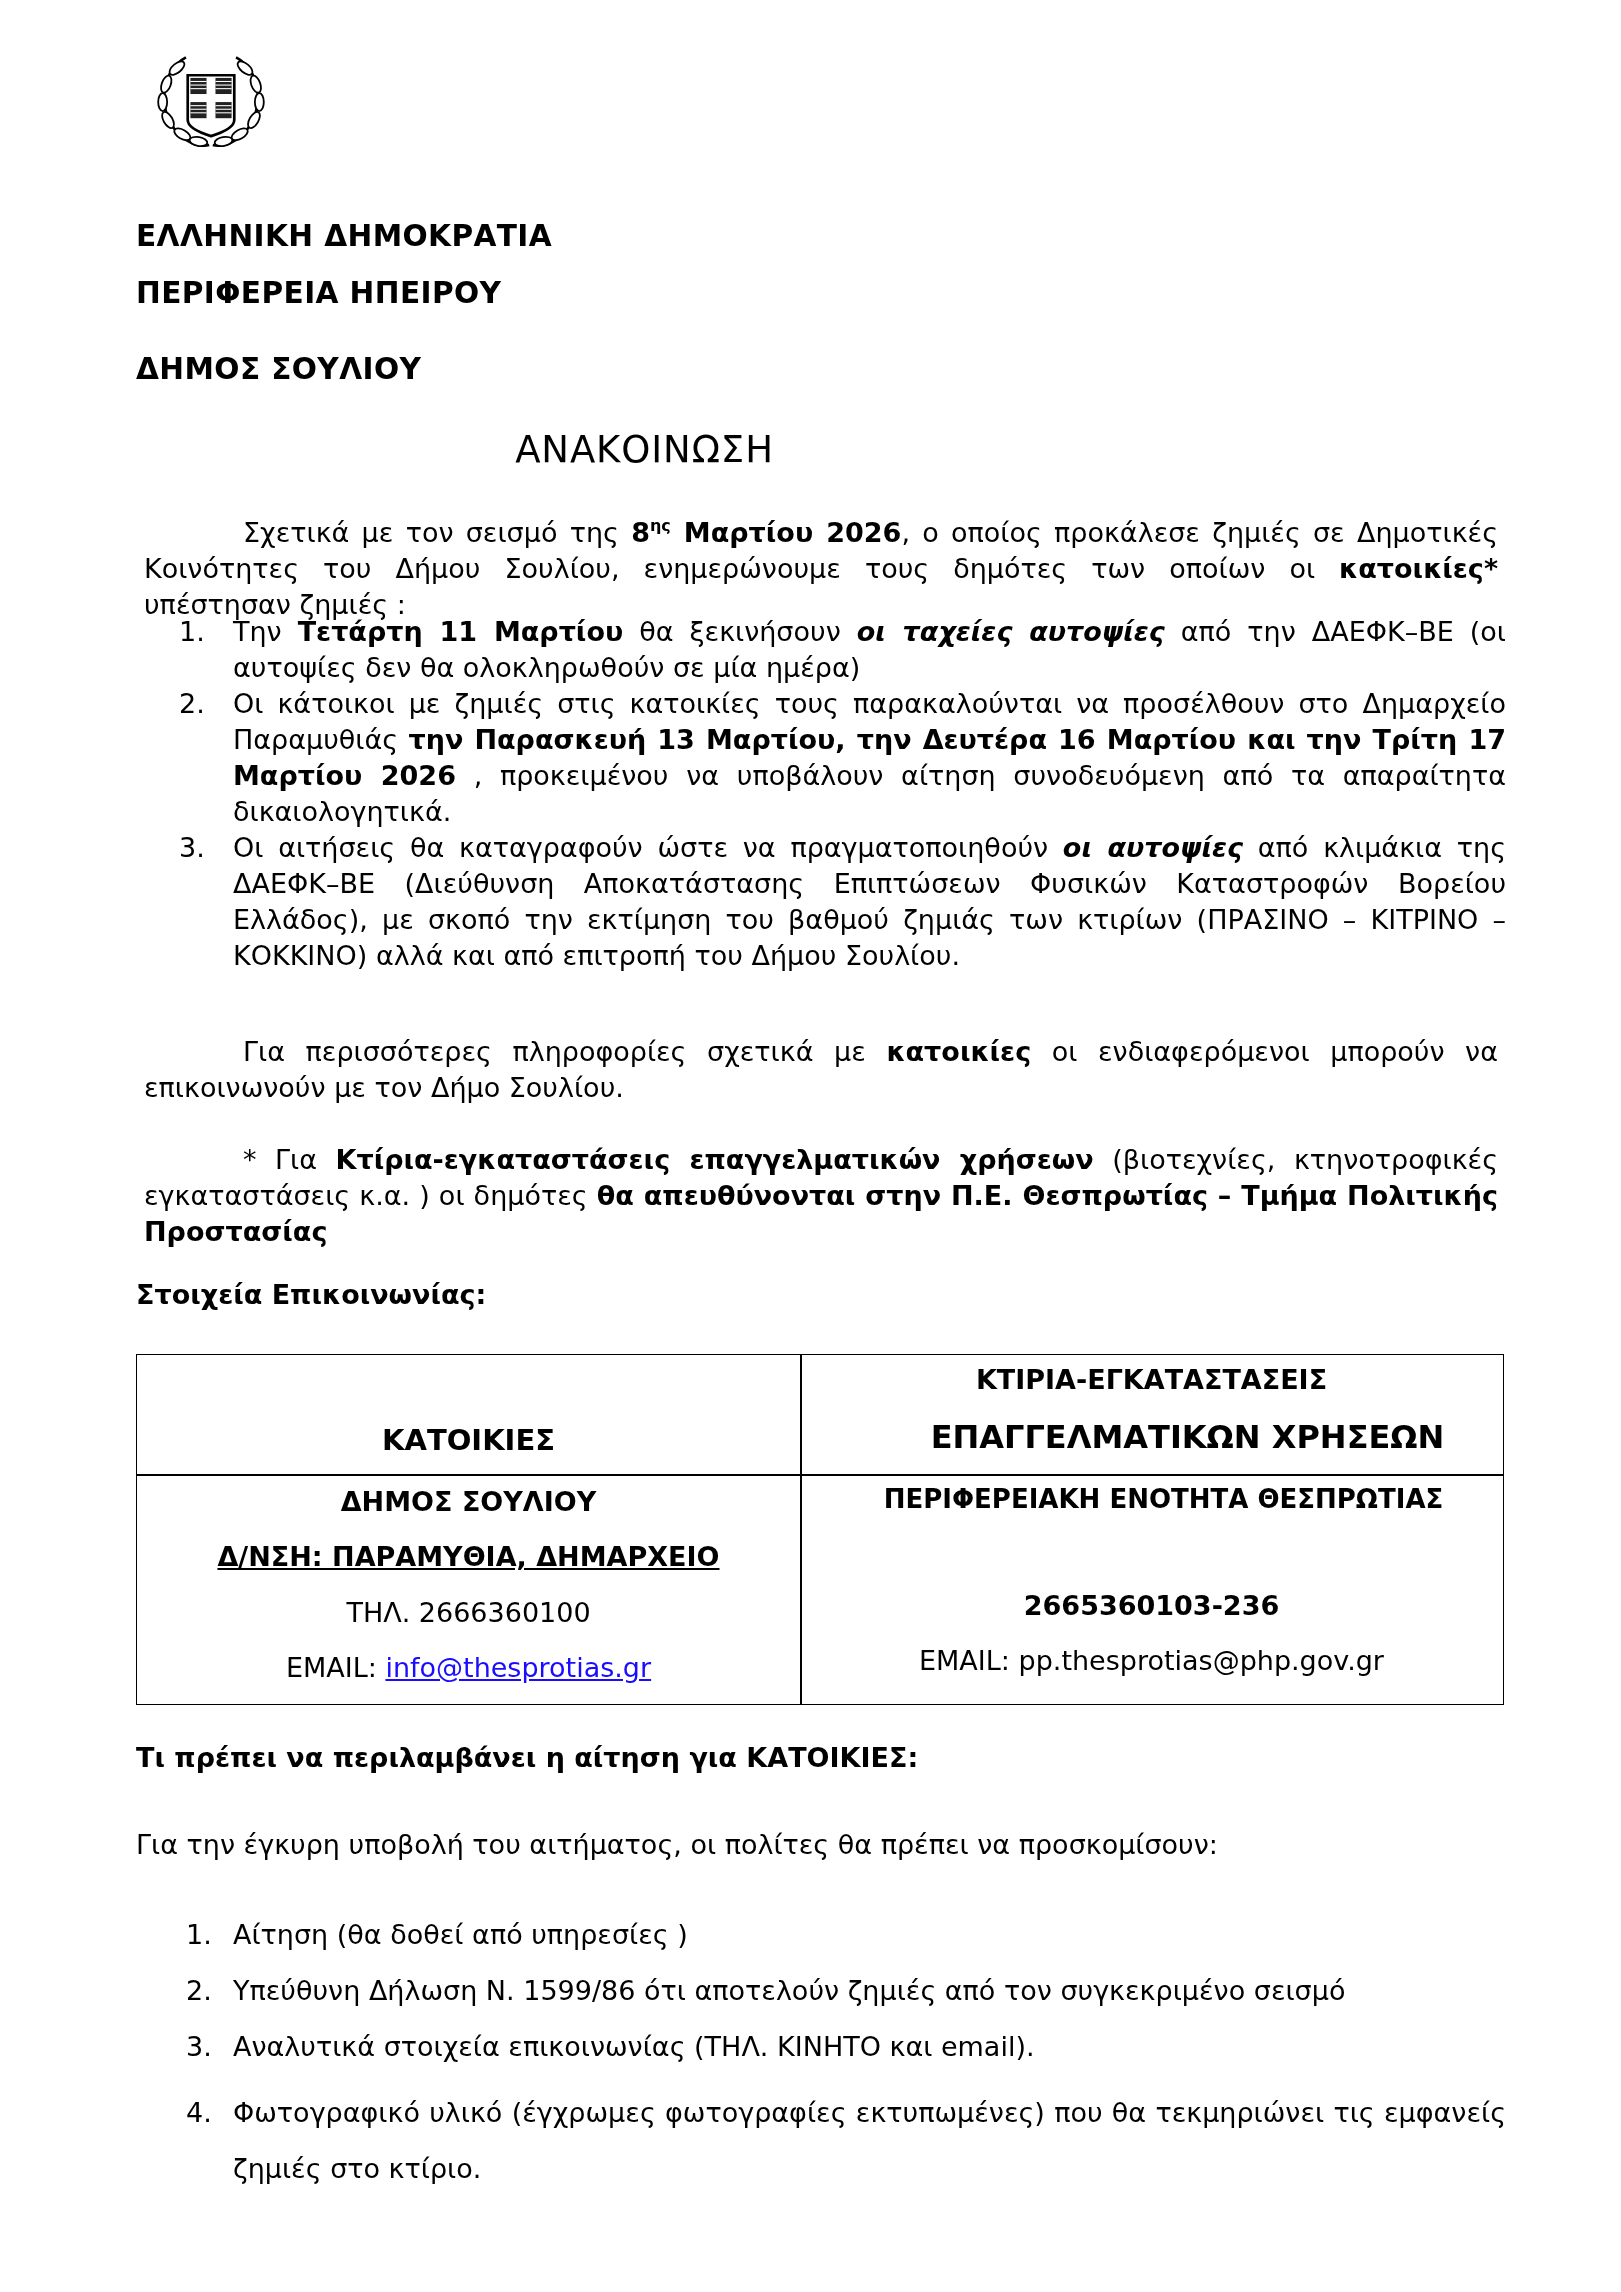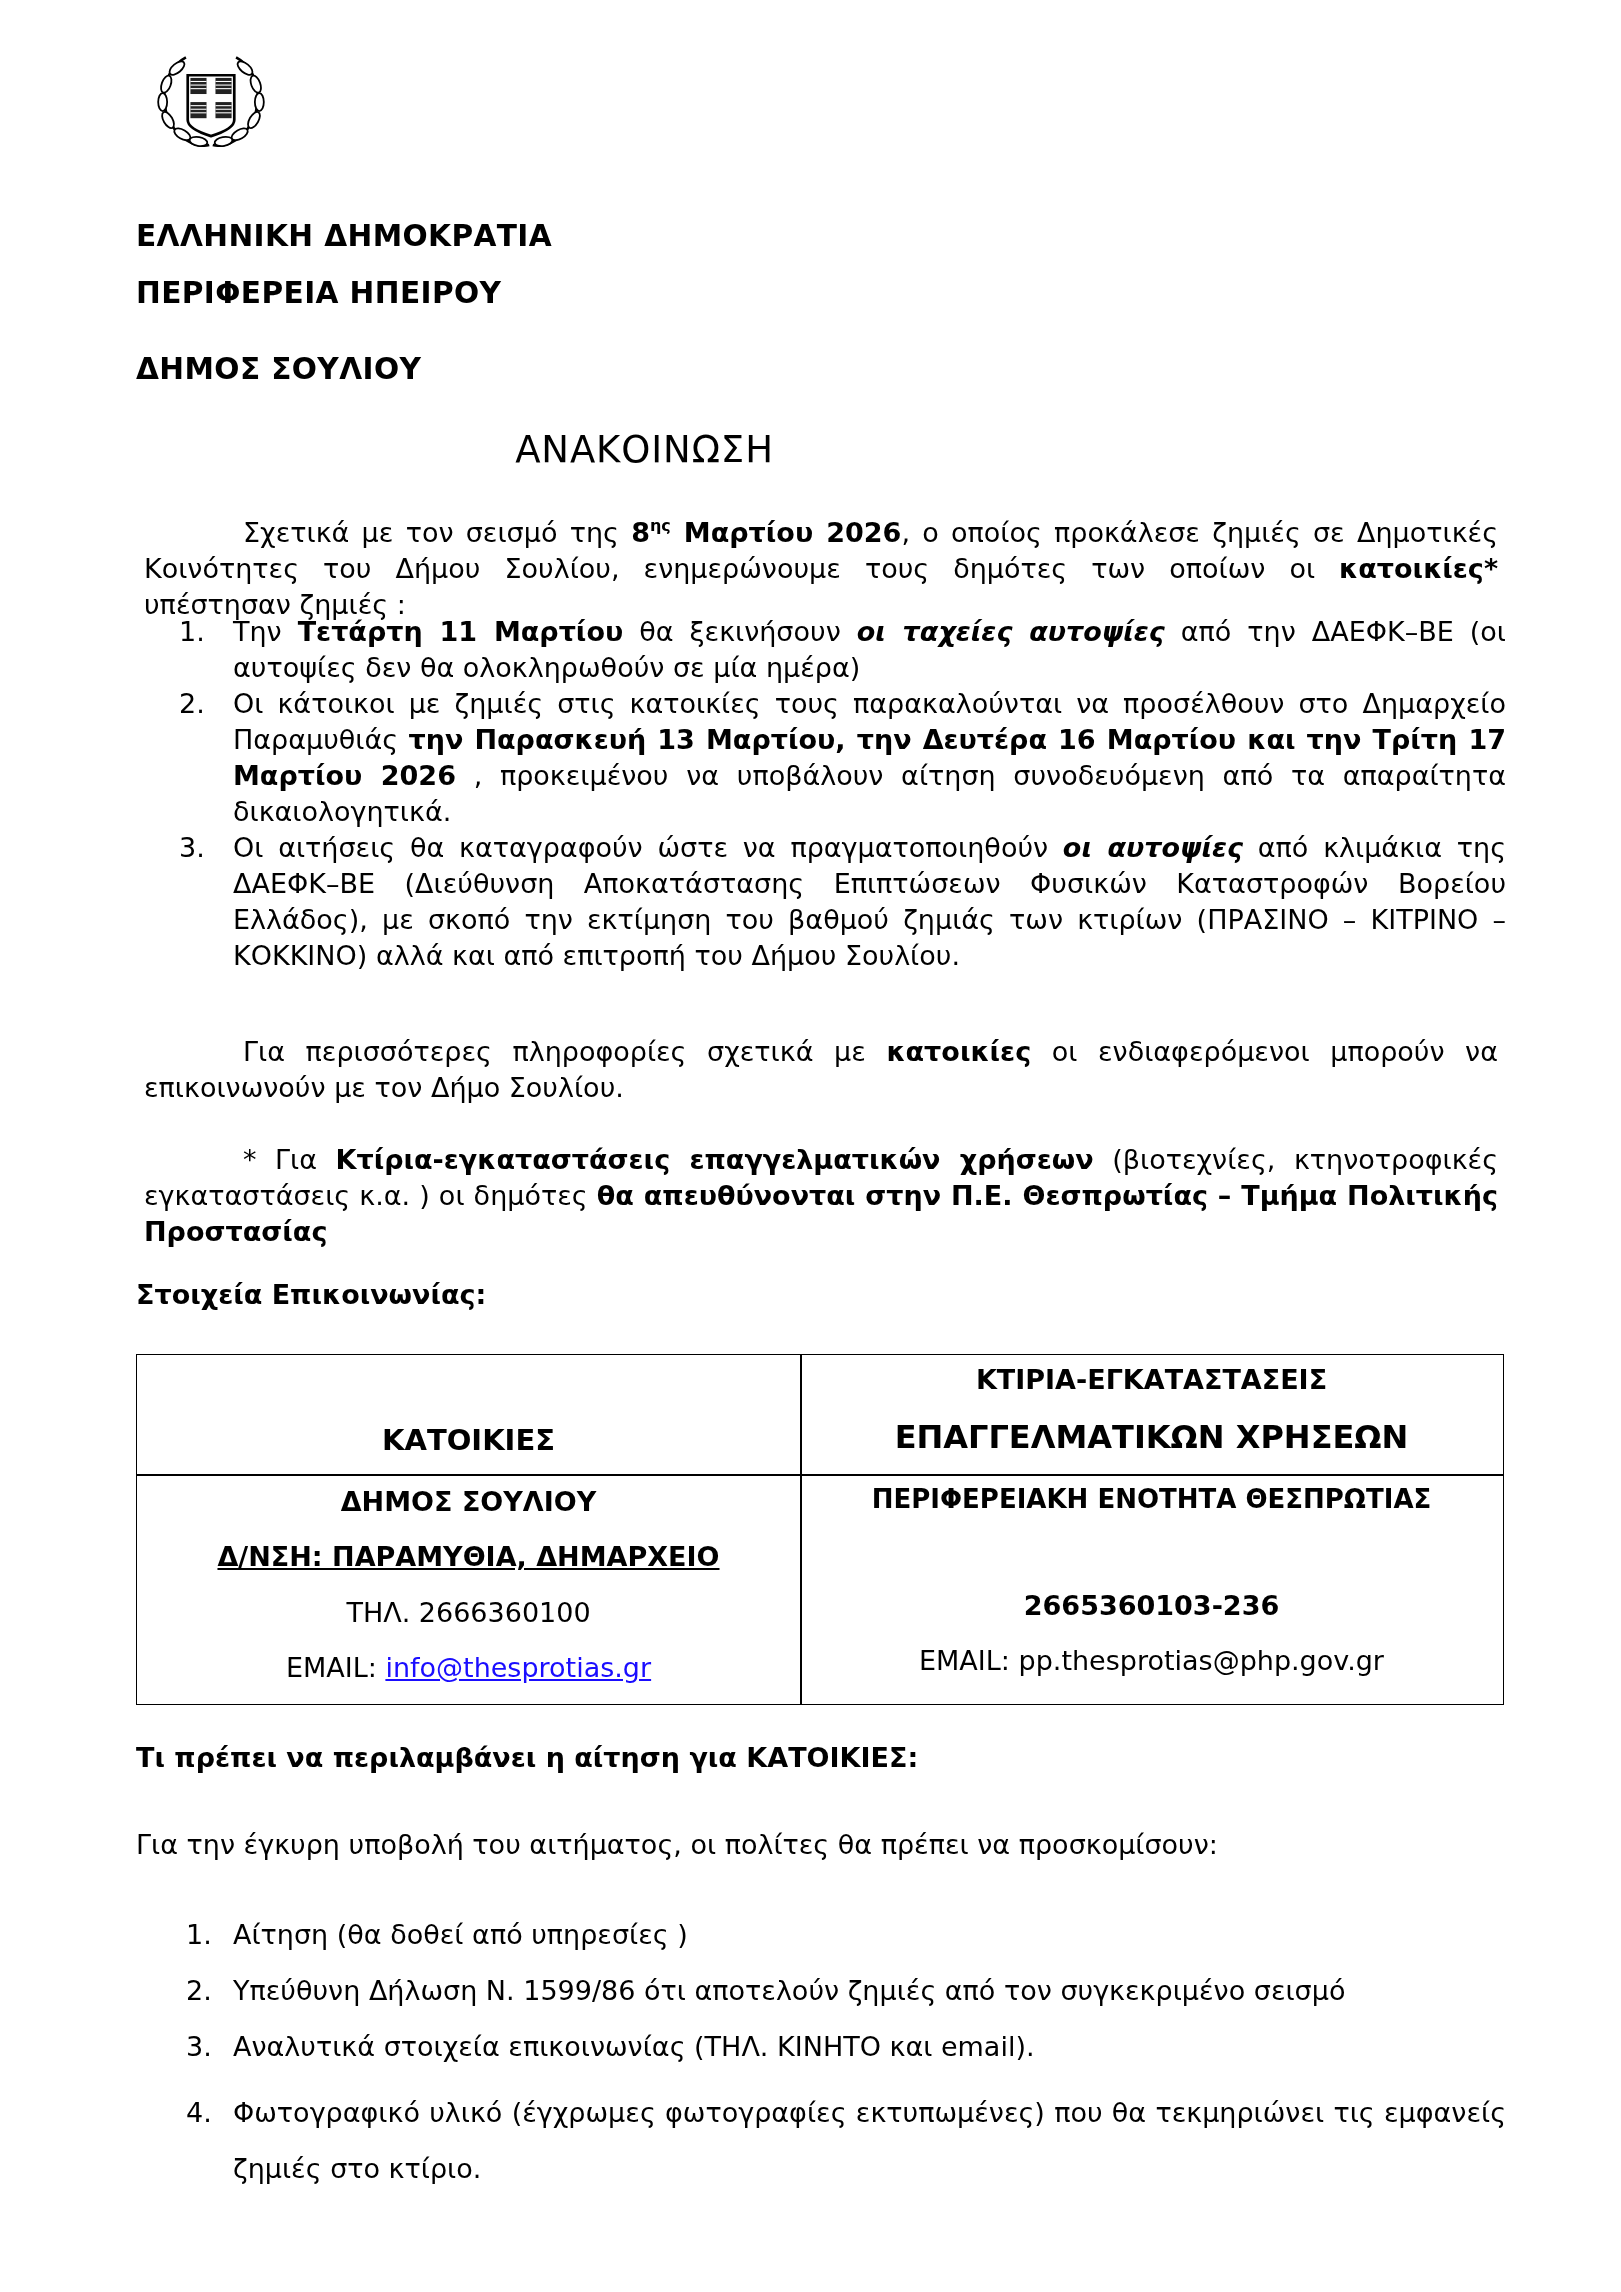--- a/index.html
+++ b/index.html
@@ -108,28 +108,28 @@
 </div>
 
 <div class="abs" style="left:136px; top:1279px; font-size:27px; font-weight:bold;">Στοιχεία Επικοινωνίας:</div>
 
 <div class="abs table">
   <div class="vline"></div>
   <div class="hline"></div>
 
   <div class="tcell" style="left:0; width:663px; top:68px; font-weight:bold; font-size:29px;">ΚΑΤΟΙΚΙΕΣ</div>
   <div class="tcell" style="left:665px; width:699px; top:9px; font-weight:bold; font-size:27px;">ΚΤΙΡΙΑ-ΕΓΚΑΤΑΣΤΑΣΕΙΣ</div>
-  <div class="tcell" style="left:665px; width:699px; top:63px; font-weight:bold; font-size:32px;">ΕΠΑΓΓΕΛΜΑΤΙΚΩΝ ΧΡΗΣΕΩΝ</div>
+  <div class="tcell" style="left:665px; width:699px; top:63px; font-weight:bold; font-size:32px;padding-left:36px;">ΕΠΑΓΓΕΛΜΑΤΙΚΩΝ ΧΡΗΣΕΩΝ</div>
 
   <div class="tcell" style="left:0; width:663px; top:131px; font-weight:bold;">ΔΗΜΟΣ ΣΟΥΛΙΟΥ</div>
   <div class="tcell" style="left:0; width:663px; top:186px; font-weight:bold;text-decoration:underline;">Δ/ΝΣΗ: ΠΑΡΑΜΥΘΙΑ, ΔΗΜΑΡΧΕΙΟ</div>
   <div class="tcell" style="left:0; width:663px; top:242px;">ΤΗΛ. 2666360100</div>
   <div class="tcell" style="left:0; width:663px; top:297px;"><span>EMAIL: </span><span class="link">info@thesprotias.gr</span></div>
 
-  <div class="tcell" style="left:665px; width:699px; top:129px; font-weight:bold; font-size:26px;">ΠΕΡΙΦΕΡΕΙΑΚΗ ΕΝΟΤΗΤΑ ΘΕΣΠΡΩΤΙΑΣ</div>
+  <div class="tcell" style="left:665px; width:699px; top:129px; font-weight:bold; font-size:26px;padding-left:12px;">ΠΕΡΙΦΕΡΕΙΑΚΗ ΕΝΟΤΗΤΑ ΘΕΣΠΡΩΤΙΑΣ</div>
   <div class="tcell" style="left:665px; width:699px; top:235px; font-weight:bold;">2665360103-236</div>
   <div class="tcell" style="left:665px; width:699px; top:290px;"><span>EMAIL: </span><span>pp.thesprotias@php.gov.gr</span></div>
 </div>
 
 <div class="abs" style="left:136px; top:1742px; font-size:27px; font-weight:bold;">Τι πρέπει να περιλαμβάνει η αίτηση για ΚΑΤΟΙΚΙΕΣ:</div>
 <div class="abs" style="left:136px; top:1829px; font-size:27px;">Για την έγκυρη υποβολή του αιτήματος, οι πολίτες θα πρέπει να προσκομίσουν:</div>
 
 <div class="list2" style="top:1917px;">
   <div class="item"><span class="num">1.</span><span>Αίτηση (θα δοθεί από υπηρεσίες )</span></div>
   <div class="item"><span class="num">2.</span><span>Υπεύθυνη Δήλωση Ν. 1599/86 ότι αποτελούν ζημιές από τον συγκεκριμένο σεισμό</span></div>

